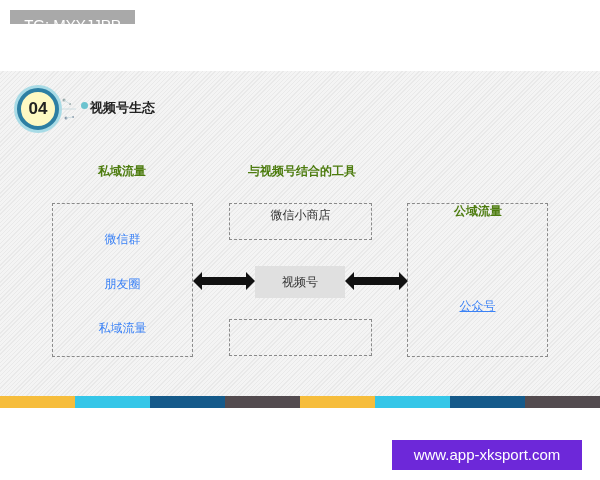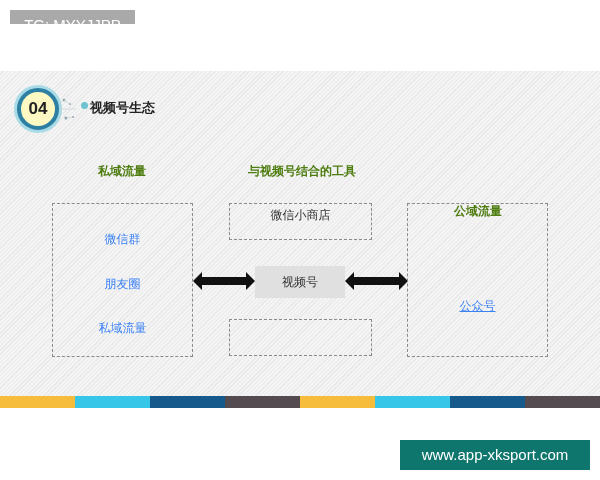--- a/index.html
+++ b/index.html
@@ -14,21 +14,21 @@
   .logo span{position:absolute;left:0;top:0;width:100%;line-height:34px;text-align:center;font-weight:bold;font-size:17px;color:#222;font-family:"Liberation Sans",sans-serif;}
   .deco{position:absolute;left:58px;top:96px;width:30px;height:26px;}
   .dot{position:absolute;left:81px;top:102px;width:7px;height:7px;border-radius:50%;background:#6cc3cf;}
   .section-title{position:absolute;left:90px;top:99px;font-size:13px;font-weight:bold;color:#222;}
   .col-title{position:absolute;top:163px;font-size:12px;font-weight:bold;color:#4d7c0f;text-align:center;}
   .box{position:absolute;border:1px dashed #8a8a8a;box-sizing:border-box;}
   .item{position:absolute;left:0;width:100%;text-align:center;font-size:12px;color:#3b82f6;}
   .tool{position:absolute;font-size:12px;color:#333;text-align:center;line-height:16px;}
   .center{position:absolute;left:255px;top:266px;width:90px;height:32px;background:#e0e0e0;color:#333;font-size:12px;line-height:32px;text-align:center;}
   .arrow{position:absolute;top:271px;height:20px;}
-  .url{position:absolute;left:400px;top:440px;width:190px;height:30px;background:#0f766e;color:#fff;font-family:"Liberation Sans",sans-serif;font-size:15px;line-height:30px;text-align:center;}
+  .url{position:absolute;left:392px;top:440px;width:190px;height:30px;background:#6d28d9;color:#fff;font-family:"Liberation Sans",sans-serif;font-size:15px;line-height:30px;text-align:center;}
 </style>
 </head>
 <body>
 
 <div class="tag">TG: MYYJJPP</div>
 
 <div class="slide"></div>
 
 <div class="logo">
     <span>04</span>

